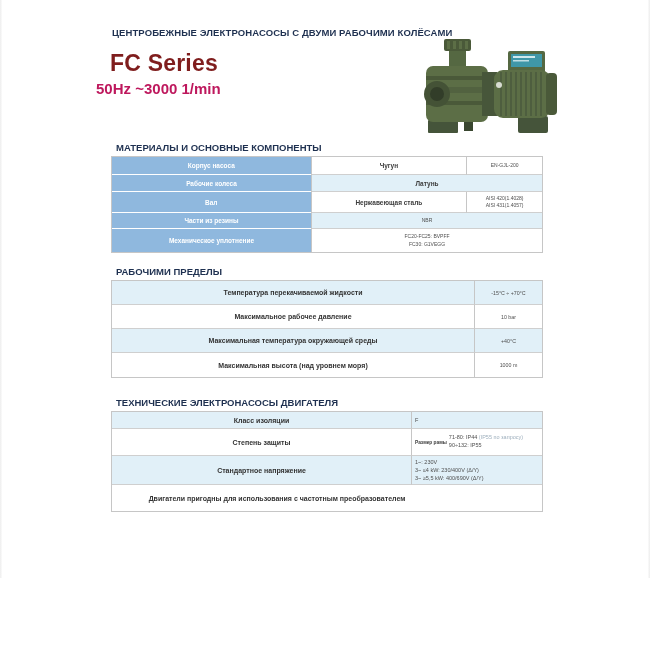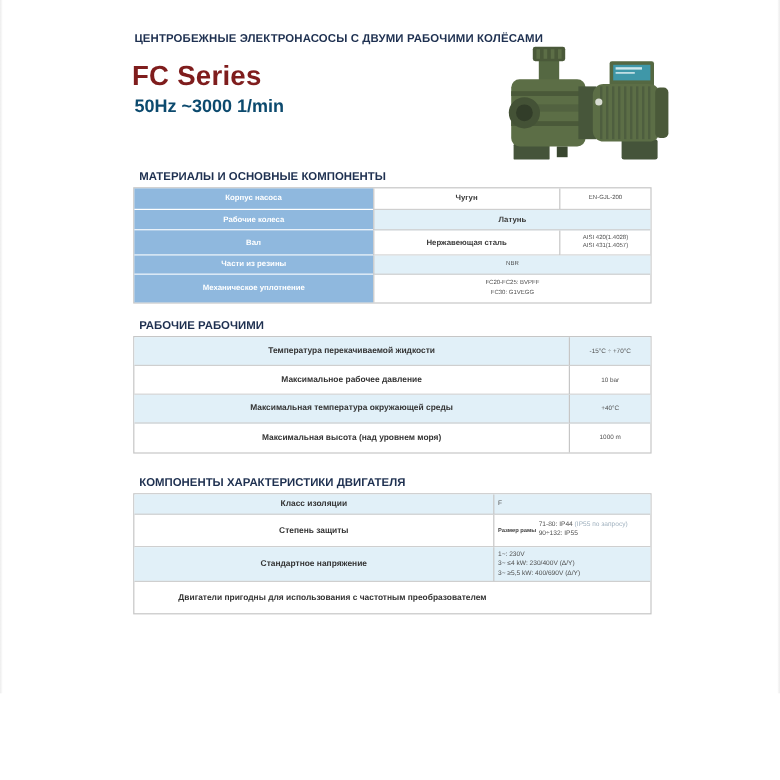--- a/index.html
+++ b/index.html
@@ -3,21 +3,21 @@
 <meta charset="utf-8">
 <style>
   html,body{margin:0;padding:0;}
   body{width:650px;height:650px;background:#ffffff;font-family:"Liberation Sans",sans-serif;}
   .page{position:relative;width:650px;height:578px;background:#fff;overflow:hidden;}
   .edge{position:absolute;top:0;bottom:0;width:2px;background:linear-gradient(to right,#ededed,#fbfbfb);}
   .edge.right{right:0;background:linear-gradient(to left,#ededed,#fbfbfb);}
 
   .main-heading{position:absolute;left:112px;top:27px;font-size:9.5px;font-weight:bold;color:#1E3050;letter-spacing:.1px;}
   .series{position:absolute;left:110px;top:50px;font-size:23px;font-weight:bold;color:#7f1d1d;letter-spacing:.2px;}
-  .freq{position:absolute;left:112px;top:80px;font-size:15px;font-weight:bold;color:#0c4a6e;}
+  .freq{position:absolute;left:96px;top:80px;font-size:15px;font-weight:bold;color:#be185d;}
 
   .pump{position:absolute;left:420px;top:26px;width:148px;height:117px;}
 
   .section-title{position:absolute;left:116px;font-size:9.5px;font-weight:bold;color:#1E3050;}
   .tbl{position:absolute;left:111px;width:432px;border:1px solid #c6c6c6;box-sizing:border-box;}
   .row{display:flex;box-sizing:border-box;}
   .cell{box-sizing:border-box;display:flex;align-items:center;justify-content:center;text-align:center;}
 
   
   .c-lab{width:199px;background:#8FB8DE;color:#ffffff;font-size:6.5px;font-weight:bold;border-bottom:1px solid #fff;}
@@ -131,41 +131,41 @@
     </div>
     <div class="row" style="height:23px;">
       <div class="cell c-lab">Механическое уплотнение</div>
       <div class="cell c-merge small-val">
         <span>FC20-FC25: BVPFF</span>
         <span>FC30: G1VEGG</span>
       </div>
     </div>
   </div>
 
-  <div class="section-title" style="top:266px;">РАБОЧИЕ РАБОЧИМИ</div>
+  <div class="section-title" style="top:266px;">РАБОЧИМИ ПРЕДЕЛЫ</div>
   <div class="tbl" style="top:280px;">
     <div class="row t2row">
       <div class="cell l2 tint">Температура перекачиваемой жидкости</div>
       <div class="cell v2 tint">-15°C ÷ +70°C</div>
     </div>
     <div class="row t2row">
       <div class="cell l2">Максимальное рабочее давление</div>
       <div class="cell v2">10 bar</div>
     </div>
     <div class="row t2row">
       <div class="cell l2 tint">Максимальная температура окружающей среды</div>
       <div class="cell v2 tint">+40°C</div>
     </div>
     <div class="row t2row">
       <div class="cell l2">Максимальная высота (над уровнем моря)</div>
       <div class="cell v2">1000 m</div>
     </div>
   </div>
 
-  <div class="section-title" style="top:397px;">КОМПОНЕНТЫ ХАРАКТЕРИСТИКИ ДВИГАТЕЛЯ</div>
+  <div class="section-title" style="top:397px;">ТЕХНИЧЕСКИЕ ЭЛЕКТРОНАСОСЫ ДВИГАТЕЛЯ</div>
   <div class="tbl" style="top:411px;">
     <div class="row t3row" style="height:17px;">
       <div class="cell l3 tint">Класс изоляции</div>
       <div class="cell v3 tint">F</div>
     </div>
     <div class="row t3row" style="height:27px;">
       <div class="cell l3">Степень защиты</div>
       <div class="cell v3">
         <span class="prot">
           <span class="frame-lbl">Размер рамы</span>

